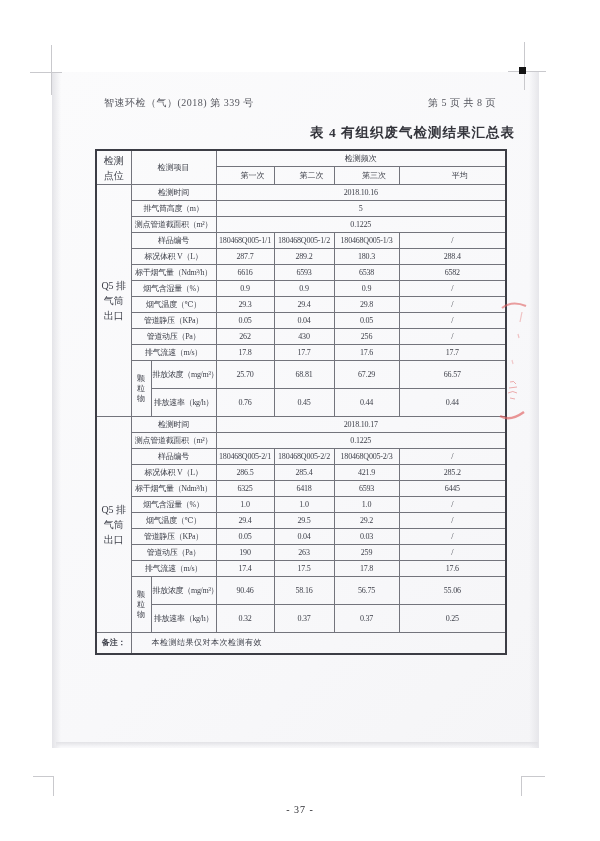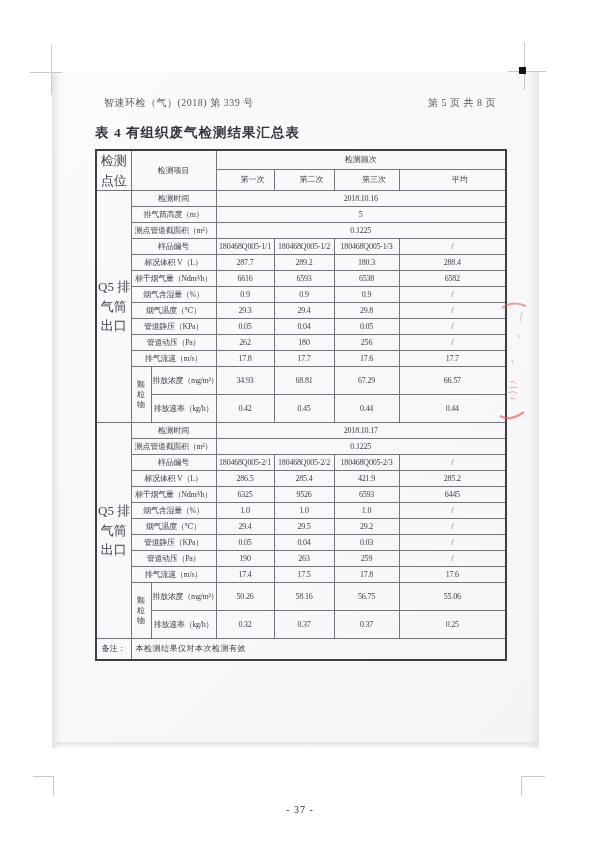--- a/index.html
+++ b/index.html
@@ -20,38 +20,38 @@
   .edge-bottom{position:absolute;left:56px;top:742px;width:482px;height:5px;
     background:linear-gradient(to bottom,#e2e2e6,rgba(255,255,255,0));}
   
   .mark{position:absolute;background:#c9c9cd;}
   .mark-black{position:absolute;background:#141414;}
   
   .doc-head{position:absolute;top:96px;left:104px;width:392px;
     font-size:10px;color:#55565e;letter-spacing:0.5px;}
   .doc-head .left{float:left;}
   .doc-head .right{float:right;}
-  .doc-title{position:absolute;top:124px;left:95px;width:410px;text-align:left;
+  .doc-title{position:absolute;top:124px;left:105px;width:410px;text-align:right;
     font-size:13.5px;font-weight:bold;color:#34353c;letter-spacing:1px;}
   
   .tbl-wrap{position:absolute;left:95px;top:149px;width:410px;}
   table{border-collapse:collapse;width:410px;table-layout:fixed;}
   td{border:1px solid #73747c;font-size:8px;text-align:center;vertical-align:middle;
      color:#3e404a;padding:0 1px;line-height:1.25;overflow:hidden;white-space:nowrap;}
   table{border:2px solid #3c3d45;}
   tr.h1 td{height:15px;}
   tr.h2 td{height:17px;padding-left:16px;}
   tr.r td{height:15px;}
   tr.rt td{height:27px;}
   tr.remark td{height:20px;}
   td.lab{letter-spacing:-0.3px;margin-left:48px;}
-  td.pt div{line-height:1.5;font-size:13px;}
+  td.pt div{line-height:1.5;font-size:10px;}
   td.grp div{line-height:1.25;font-size:8px;}
-  td.remark-label{font-weight:normal;}
-  td.remark-text{text-align:left;padding-left:4px;letter-spacing:0.5px;}
+  td.remark-label{font-weight:bold;}
+  td.remark-text{text-align:left;padding-left:20px;letter-spacing:0.5px;}
   td.num{letter-spacing:-0.2px;}
   
   .red-marks{position:absolute;left:496px;top:298px;width:36px;height:124px;}
   
   .page-num{position:absolute;top:804px;left:0;width:600px;text-align:center;
     font-size:10px;color:#2e2e33;letter-spacing:1px;}
 </style>
 </head>
 <body>
 
@@ -158,46 +158,46 @@
         <tr class="r">
           <td colspan="2" class="lab">管道静压（KPa）</td>
           <td class="num">0.05</td>
           <td class="num">0.04</td>
           <td class="num">0.05</td>
           <td class="num">/</td>
         </tr>
         <tr class="r">
           <td colspan="2" class="lab">管道动压（Pa）</td>
           <td class="num">262</td>
-          <td class="num">180</td>
+          <td class="num">430</td>
           <td class="num">256</td>
           <td class="num">/</td>
         </tr>
         <tr class="r">
           <td colspan="2" class="lab">排气流速（m/s）</td>
           <td class="num">17.8</td>
           <td class="num">17.7</td>
           <td class="num">17.6</td>
           <td class="num">17.7</td>
         </tr>
         <tr class="rt">
           <td rowspan="2" class="grp">
             <div>颗</div>
             <div>粒</div>
             <div>物</div>
           </td>
           <td class="lab">排放浓度（mg/m³）</td>
-          <td class="num">34.93</td>
+          <td class="num">25.70</td>
           <td class="num">68.81</td>
           <td class="num">67.29</td>
           <td class="num">66.57</td>
         </tr>
         <tr class="rt">
           <td class="lab">排放速率（kg/h）</td>
-          <td class="num">0.42</td>
+          <td class="num">0.76</td>
           <td class="num">0.45</td>
           <td class="num">0.44</td>
           <td class="num">0.44</td>
         </tr>
         <tr class="r">
           <td rowspan="12" class="pt">
             <div>Q5 排</div>
             <div>气筒</div>
             <div>出口</div>
           </td>
@@ -218,21 +218,21 @@
         <tr class="r">
           <td colspan="2" class="lab">标况体积 V（L）</td>
           <td class="num">286.5</td>
           <td class="num">285.4</td>
           <td class="num">421.9</td>
           <td class="num">285.2</td>
         </tr>
         <tr class="r">
           <td colspan="2" class="lab">标干烟气量（Ndm³/h）</td>
           <td class="num">6325</td>
-          <td class="num">9526</td>
+          <td class="num">6418</td>
           <td class="num">6593</td>
           <td class="num">6445</td>
         </tr>
         <tr class="r">
           <td colspan="2" class="lab">烟气含湿量（%）</td>
           <td class="num">1.0</td>
           <td class="num">1.0</td>
           <td class="num">1.0</td>
           <td class="num">/</td>
         </tr>
@@ -264,21 +264,21 @@
           <td class="num">17.8</td>
           <td class="num">17.6</td>
         </tr>
         <tr class="rt">
           <td rowspan="2" class="grp">
             <div>颗</div>
             <div>粒</div>
             <div>物</div>
           </td>
           <td class="lab">排放浓度（mg/m³）</td>
-          <td class="num">50.26</td>
+          <td class="num">90.46</td>
           <td class="num">58.16</td>
           <td class="num">56.75</td>
           <td class="num">55.06</td>
         </tr>
         <tr class="rt">
           <td class="lab">排放速率（kg/h）</td>
           <td class="num">0.32</td>
           <td class="num">0.37</td>
           <td class="num">0.37</td>
           <td class="num">0.25</td>

